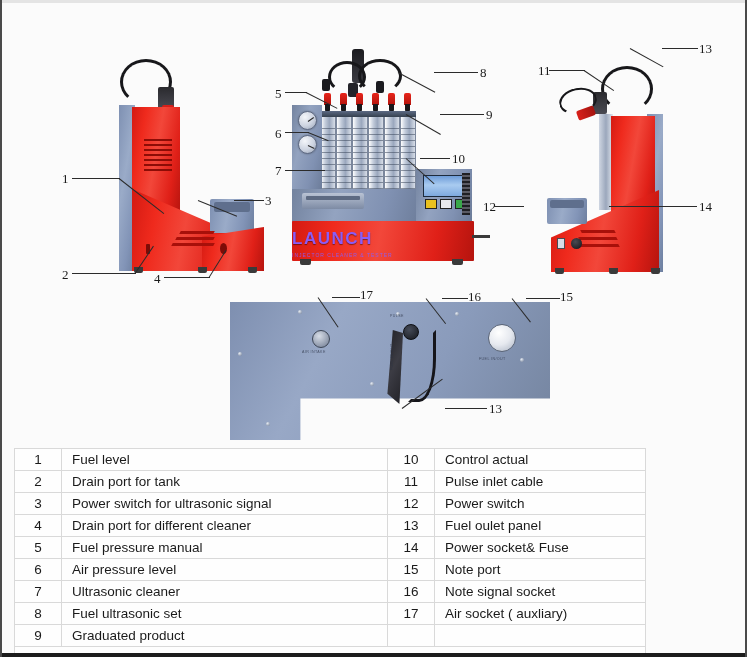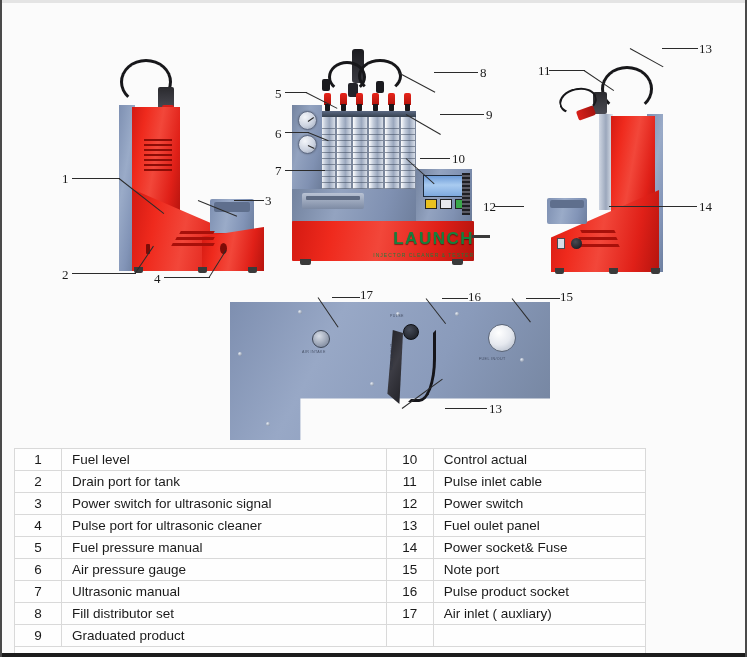--- a/index.html
+++ b/index.html
@@ -134,22 +134,22 @@
   .injector-cap::after {
     content: "";
     position: absolute;
     left: 1px; top: 11px;
     width: 5px; height: 8px;
     background: #17171a;
     border-radius: 0 0 2px 2px;
   }
   .brand-plate {
     position: absolute;
-    text-align: right;
-    color: #15803d;
+    text-align: left;
+    color: #8b5cf6;
   }
   .brand-main {
     font-family: "Liberation Sans", sans-serif;
     font-weight: bold;
     font-size: 17px;
     letter-spacing: 1.5px;
     text-shadow: 0 1px 1px rgba(0,0,0,.45);
   }
   .brand-sub {
     font-family: "Liberation Sans", sans-serif;
@@ -465,47 +465,47 @@
         <td class="lbl-r">Pulse inlet cable</td>
       </tr>
       <tr>
         <td class="num">3</td>
         <td class="lbl">Power switch for ultrasonic signal</td>
         <td class="num">12</td>
         <td class="lbl-r">Power switch</td>
       </tr>
       <tr>
         <td class="num">4</td>
-        <td class="lbl">Pulse port for ultrasonic cleaner</td>
+        <td class="lbl">Drain port for different cleaner</td>
         <td class="num">13</td>
         <td class="lbl-r">Fuel oulet panel</td>
       </tr>
       <tr>
         <td class="num">5</td>
         <td class="lbl">Fuel pressure manual</td>
         <td class="num">14</td>
         <td class="lbl-r">Power socket&amp; Fuse</td>
       </tr>
       <tr>
         <td class="num">6</td>
-        <td class="lbl">Air pressure gauge</td>
+        <td class="lbl">Air pressure level</td>
         <td class="num">15</td>
         <td class="lbl-r">Note port</td>
       </tr>
       <tr>
         <td class="num">7</td>
-        <td class="lbl">Ultrasonic manual</td>
+        <td class="lbl">Ultrasonic cleaner</td>
         <td class="num">16</td>
-        <td class="lbl-r">Pulse product socket</td>
+        <td class="lbl-r">Note signal socket</td>
       </tr>
       <tr>
         <td class="num">8</td>
-        <td class="lbl">Fill distributor set</td>
+        <td class="lbl">Fuel ultrasonic set</td>
         <td class="num">17</td>
-        <td class="lbl-r">Air inlet ( auxliary)</td>
+        <td class="lbl-r">Air socket ( auxliary)</td>
       </tr>
       <tr>
         <td class="num">9</td>
         <td class="lbl">Graduated product</td>
         <td class="num"></td>
         <td class="lbl-r"></td>
       </tr>
       <tr>
         <td class="note-cell" colspan="4"><span class="note-key">Note:</span><span>The image in this manual may be different from the actual product!</span></td>
       </tr>

